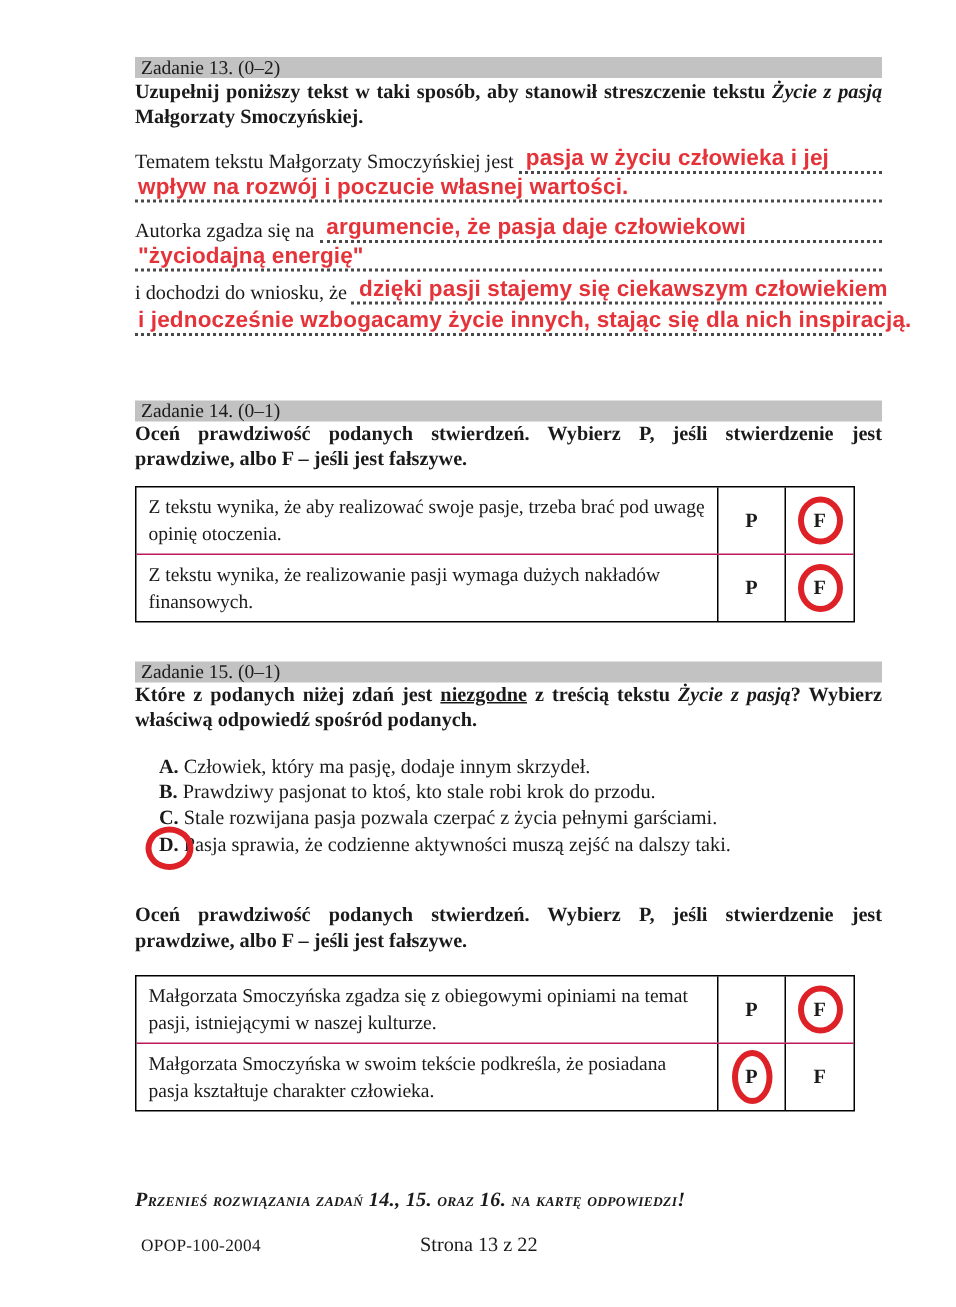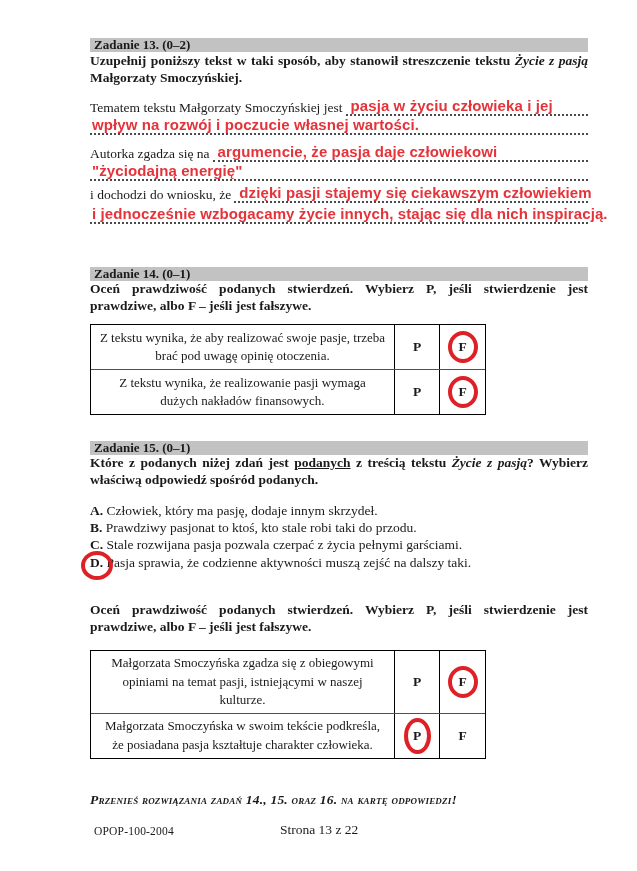--- a/index.html
+++ b/index.html
@@ -5,21 +5,21 @@
   html,body{margin:0;padding:0;background:#ffffff;}
   .page{
     position:relative;width:637px;height:871px;background:#ffffff;
     font-family:"Liberation Serif", serif;color:#1a1a1a;overflow:hidden;
   }
   .content{position:absolute;left:90px;top:0;width:498px;height:871px;}
 
   
   .task-bar{
     position:absolute;left:0;width:498px;height:14px;background:#c2c2c2;
-    font-weight:bold;font-size:13px;line-height:14px;padding-left:4px;
+    font-weight:normal;font-size:13px;line-height:14px;padding-left:4px;
     box-sizing:border-box;
   }
 
   
   .para{
     position:absolute;left:0;width:498px;
     font-weight:bold;font-size:13.5px;line-height:16.5px;text-align:justify;
   }
   .para i{font-weight:bold;}
   .para .ul{text-decoration:underline;}
@@ -39,44 +39,43 @@
   }
   .answer{
     position:absolute;bottom:0;left:5px;white-space:nowrap;
     font-family:"Liberation Sans", sans-serif;font-weight:bold;font-size:15px;
     color:#e5333a;letter-spacing:0.1px;
   }
   .fill-row.full .answer{left:2px;}
 
   
   .ztable{
-    position:absolute;left:0;width:396px;border:1px solid #000;
+    position:absolute;left:0;width:480px;border:1px solid #000;
     box-sizing:border-box;
-    text-align:center;
   }
   .trow{display:grid;grid-template-columns:1fr 45px 46px;min-height:44px;}
   .trow + .trow{border-top:1px solid #be185d;}
   .cell{box-sizing:border-box;}
   .cell.stmt{
     padding:3px 8px;font-size:13px;line-height:18.5px;
     display:flex;flex-direction:column;justify-content:center;
   }
   .cell.pf{
     border-left:1px solid #000;display:flex;align-items:center;justify-content:center;
     font-weight:bold;font-size:13.5px;
   }
   .ring{
     width:22px;height:24px;border:4px solid transparent;border-radius:50%;
     display:flex;align-items:center;justify-content:center;box-sizing:content-box;
   }
   .ring.circled{border-color:#dd2127;}
   .ring.tall{width:19px;height:28px;}
 
   
-  .options{position:absolute;left:0;width:498px;}
+  .options{position:absolute;left:16px;width:498px;}
   .option{
     position:relative;font-size:13.5px;line-height:17.2px;white-space:nowrap;
   }
   .opt-letter{font-weight:bold;}
   .opt-ring{
     position:absolute;left:-9px;top:-3px;width:24px;height:21px;
     border:4px solid #dd2127;border-radius:50%;
   }
 
   
@@ -167,25 +166,25 @@
         </div>
         <div class="cell pf">
           <span class="ring circled">
               <span>F</span>
             </span>
         </div>
       </div>
     </div>
 
     <div class="task-bar" style="top:441px">Zadanie 15. (0–1)</div>
-    <div class="para" style="top:455px"><span>Które z podanych niżej zdań jest </span><span class="ul">podanych</span><span> z treścią tekstu </span><i>Życie z pasją</i><span>? Wybierz właściwą odpowiedź spośród podanych.</span></div>
+    <div class="para" style="top:455px"><span>Które z podanych niżej zdań jest </span><span class="ul">niezgodne</span><span> z treścią tekstu </span><i>Życie z pasją</i><span>? Wybierz właściwą odpowiedź spośród podanych.</span></div>
 
     <div class="options" style="top:502px">
       <div class="option"><span class="opt-letter">A.</span><span> Człowiek, który ma pasję, dodaje innym skrzydeł.</span></div>
-      <div class="option"><span class="opt-letter">B.</span><span> Prawdziwy pasjonat to ktoś, kto stale robi taki do przodu.</span></div>
+      <div class="option"><span class="opt-letter">B.</span><span> Prawdziwy pasjonat to ktoś, kto stale robi krok do przodu.</span></div>
       <div class="option"><span class="opt-letter">C.</span><span> Stale rozwijana pasja pozwala czerpać z życia pełnymi garściami.</span></div>
       <div class="option"><span class="opt-ring"></span><span class="opt-letter">D.</span><span> Pasja sprawia, że codzienne aktywności muszą zejść na dalszy taki.</span></div>
     </div>
 
     <div class="para" style="top:602px">Oceń prawdziwość podanych stwierdzeń. Wybierz P, jeśli stwierdzenie jest prawdziwe, albo F – jeśli jest fałszywe.</div>
 
     <div class="ztable" style="top:650px">
       <div class="trow">
         <div class="cell stmt">
             <span>Małgorzata Smoczyńska zgadza się z obiegowymi opiniami na temat pasji, istniejącymi w naszej kulturze.</span>

